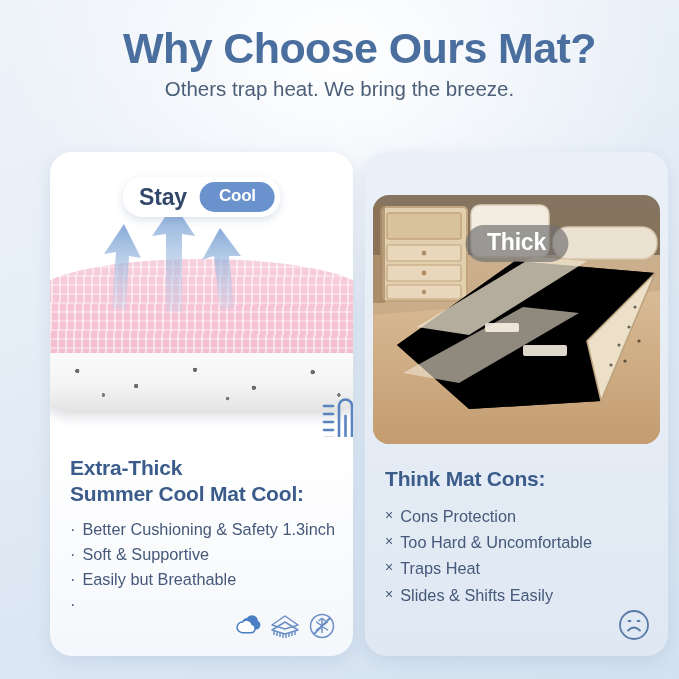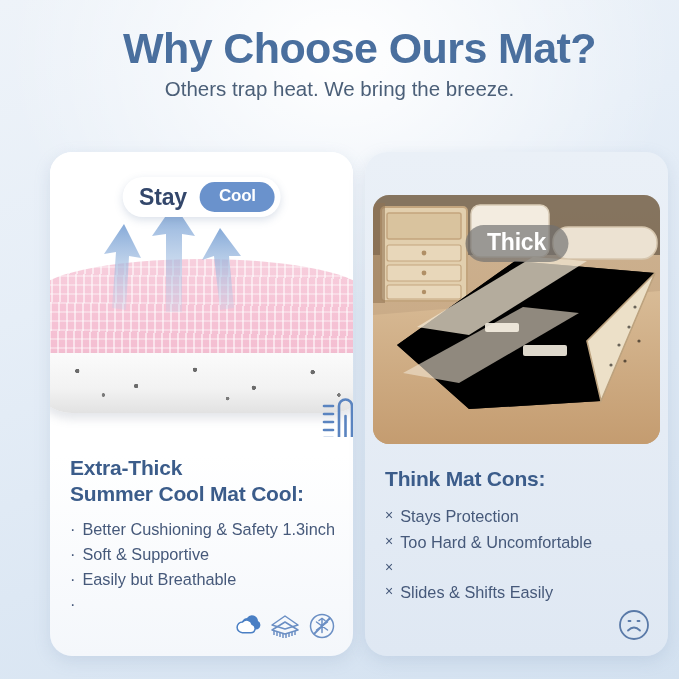--- a/index.html
+++ b/index.html
@@ -436,28 +436,29 @@
           </div>
         </div>
       </div>
 
       <div class="body body-right">
         <h2 class="card-head">Think Mat Cons:</h2>
 
         <ul class="bullets bullets-right">
           <li>
             <span class="bmark bmark-x">×</span>
-            <span>Stays Protection</span>
+            <span>Cons Protection</span>
           </li>
           <li>
             <span class="bmark bmark-x">×</span>
             <span>Too Hard &amp; Uncomfortable</span>
           </li>
           <li>
             <span class="bmark bmark-x">×</span>
+            <span>Traps Heat</span>
           </li>
           <li>
             <span class="bmark bmark-x">×</span>
             <span>Slides &amp; Shifts Easily</span>
           </li>
         </ul>
 
         <div class="sad-wrap">
           <svg width="34" height="34" viewBox="0 0 34 34">
             <g fill="none" stroke="#5a7aa8" stroke-width="1.8" stroke-linecap="round">

